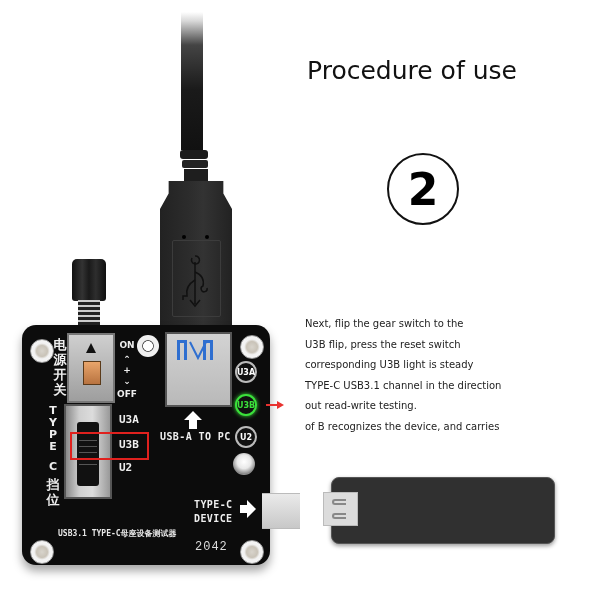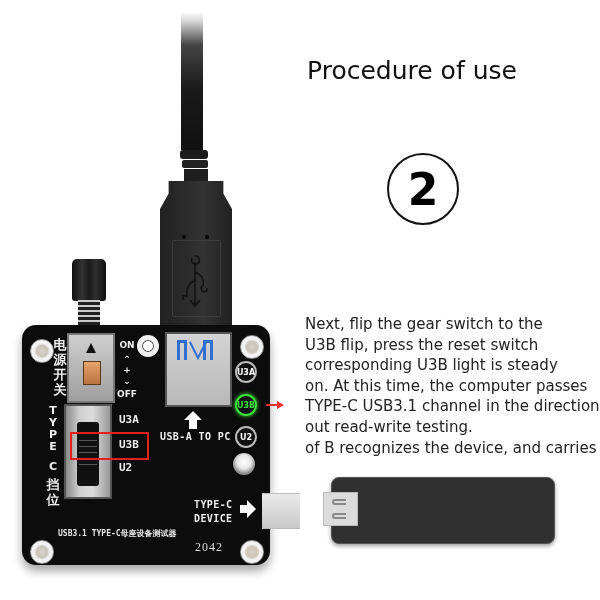--- a/index.html
+++ b/index.html
@@ -1,20 +1,20 @@
 <!DOCTYPE html>
 <html><head>
 <meta charset="utf-8">
 <style>
   html,body{margin:0;padding:0;background:#ffffff;}
   body{width:600px;height:600px;position:relative;overflow:hidden;font-family:"DejaVu Sans",sans-serif;}
   .abs{position:absolute;}
   .title-wrap{left:282px;top:56px;width:260px;text-align:center;font-size:25px;color:#111;}
   .step-circle{left:387px;top:153px;width:72px;height:72px;border:2px solid #111;border-radius:50%;box-sizing:border-box;display:flex;align-items:center;justify-content:center;font-size:44px;font-weight:bold;color:#000;}
-  .desc{left:305px;top:314px;width:275px;font-size:15px;line-height:20.6px;color:#222;}
+  .desc{left:305px;top:314px;width:275px;font-size:10px;line-height:20.6px;color:#222;}
   .desc p{margin:0;white-space:nowrap;}
   
   .cable{left:181px;top:0;width:22px;height:150px;background:linear-gradient(to bottom,#ffffff 0%,#ffffff 8%,#d8d8d8 14%,#444 30%,#1a1a1a 60%,#111 100%);}
   .strain1{left:180px;top:150px;width:28px;height:9px;background:#1c1c1c;border-radius:3px;}
   .strain2{left:182px;top:160px;width:26px;height:8px;background:#222;border-radius:2px;}
   .strain3{left:184px;top:169px;width:24px;height:12px;background:#1e1e1e;}
   .plug{left:160px;top:181px;width:72px;height:155px;background:linear-gradient(90deg,#222 0%,#2c2c2c 40%,#333 60%,#222 100%);border-radius:6px 6px 2px 2px;clip-path:polygon(12% 0,88% 0,88% 8%,100% 18%,100% 100%,0 100%,0 18%,12% 8%);}
   .plug-inner{left:172px;top:240px;width:47px;height:75px;border:1px solid #3c3c3c;border-radius:2px;}
   .dot{width:4px;height:4px;background:#000;border-radius:50%;}
   .usb-logo{left:175px;top:250px;width:40px;height:60px;}
@@ -39,41 +39,40 @@
   .port-blue{width:10px;height:20px;border:3px solid #2f6fd0;border-bottom:none;box-sizing:border-box;}
   .arrow-up{left:183px;top:410px;width:20px;height:20px;}
   .usb-a-label{left:160px;top:431px;font-size:10px;color:#eee;font-weight:bold;font-family:"DejaVu Sans Mono",monospace;letter-spacing:.4px;}
   .led{width:22px;height:22px;border-radius:50%;border:2px solid #bbb;box-sizing:border-box;background:#111;color:#fff;font-size:8px;font-weight:bold;display:flex;align-items:center;justify-content:center;font-family:"DejaVu Sans",sans-serif;}
   .led.on{color:#3be03b;border-color:#3be03b;box-shadow:0 0 4px #3be03b;}
   .reset-btn{left:233px;top:453px;width:22px;height:22px;border-radius:50%;background:radial-gradient(circle at 50% 40%,#fff 0%,#e8e8e8 40%,#888 70%,#ddd 100%);}
   .typec-label{left:194px;top:498px;font-size:10px;line-height:14px;color:#eee;font-weight:bold;font-family:"DejaVu Sans Mono",monospace;letter-spacing:.4px;}
   .arrow-right{left:240px;top:500px;}
   .typec-port{left:262px;top:493px;width:38px;height:34px;background:linear-gradient(#eaeaea,#c8c8c8);border-top:1px solid #bbb;border-bottom:1px solid #bbb;}
   .info{left:58px;top:528px;font-size:8px;line-height:12px;color:#e8e8e8;font-family:"DejaVu Sans Mono",monospace;font-weight:bold;white-space:nowrap;}
-  .serial{left:195px;top:540px;font-size:12px;color:#ddd;font-family:Liberation Serif, serif;letter-spacing:1px;}
+  .serial{left:195px;top:540px;font-size:12px;color:#ddd;font-family:Liberation Mono, monospace;letter-spacing:1px;}
   .red-arrow{left:266px;top:401px;width:18px;height:8px;}
   
   .drive{left:331px;top:477px;width:222px;height:65px;background:#303030;border-radius:8px;box-shadow:0 2px 4px rgba(0,0,0,.4);border:1px solid #555;}
   .drive-plug{left:323px;top:492px;width:33px;height:32px;background:#dcdcdc;border:1px solid #bbb;}
   .plug-slot{width:14px;height:6px;border:2px solid #888;border-right:none;border-radius:3px 0 0 3px;box-sizing:border-box;}
 </style>
 </head>
 <body>
 
 <div class="abs title-wrap">Procedure of use</div>
 
 <div class="abs step-circle">
   <span>2</span>
 </div>
 
 <div class="abs desc">
   <p>Next, flip the gear switch to the</p>
   <p>U3B flip, press the reset switch</p>
   <p>corresponding U3B light is steady</p>
-  <p>on. At this time, the computer passes</p>
   <p>TYPE-C USB3.1 channel in the direction</p>
   <p>out read-write testing.</p>
   <p>of B recognizes the device, and carries</p>
 </div>
 
 <div class="abs cable"></div>
 <div class="abs strain1"></div>
 <div class="abs strain2"></div>
 <div class="abs strain3"></div>
 <div class="abs plug"></div>

